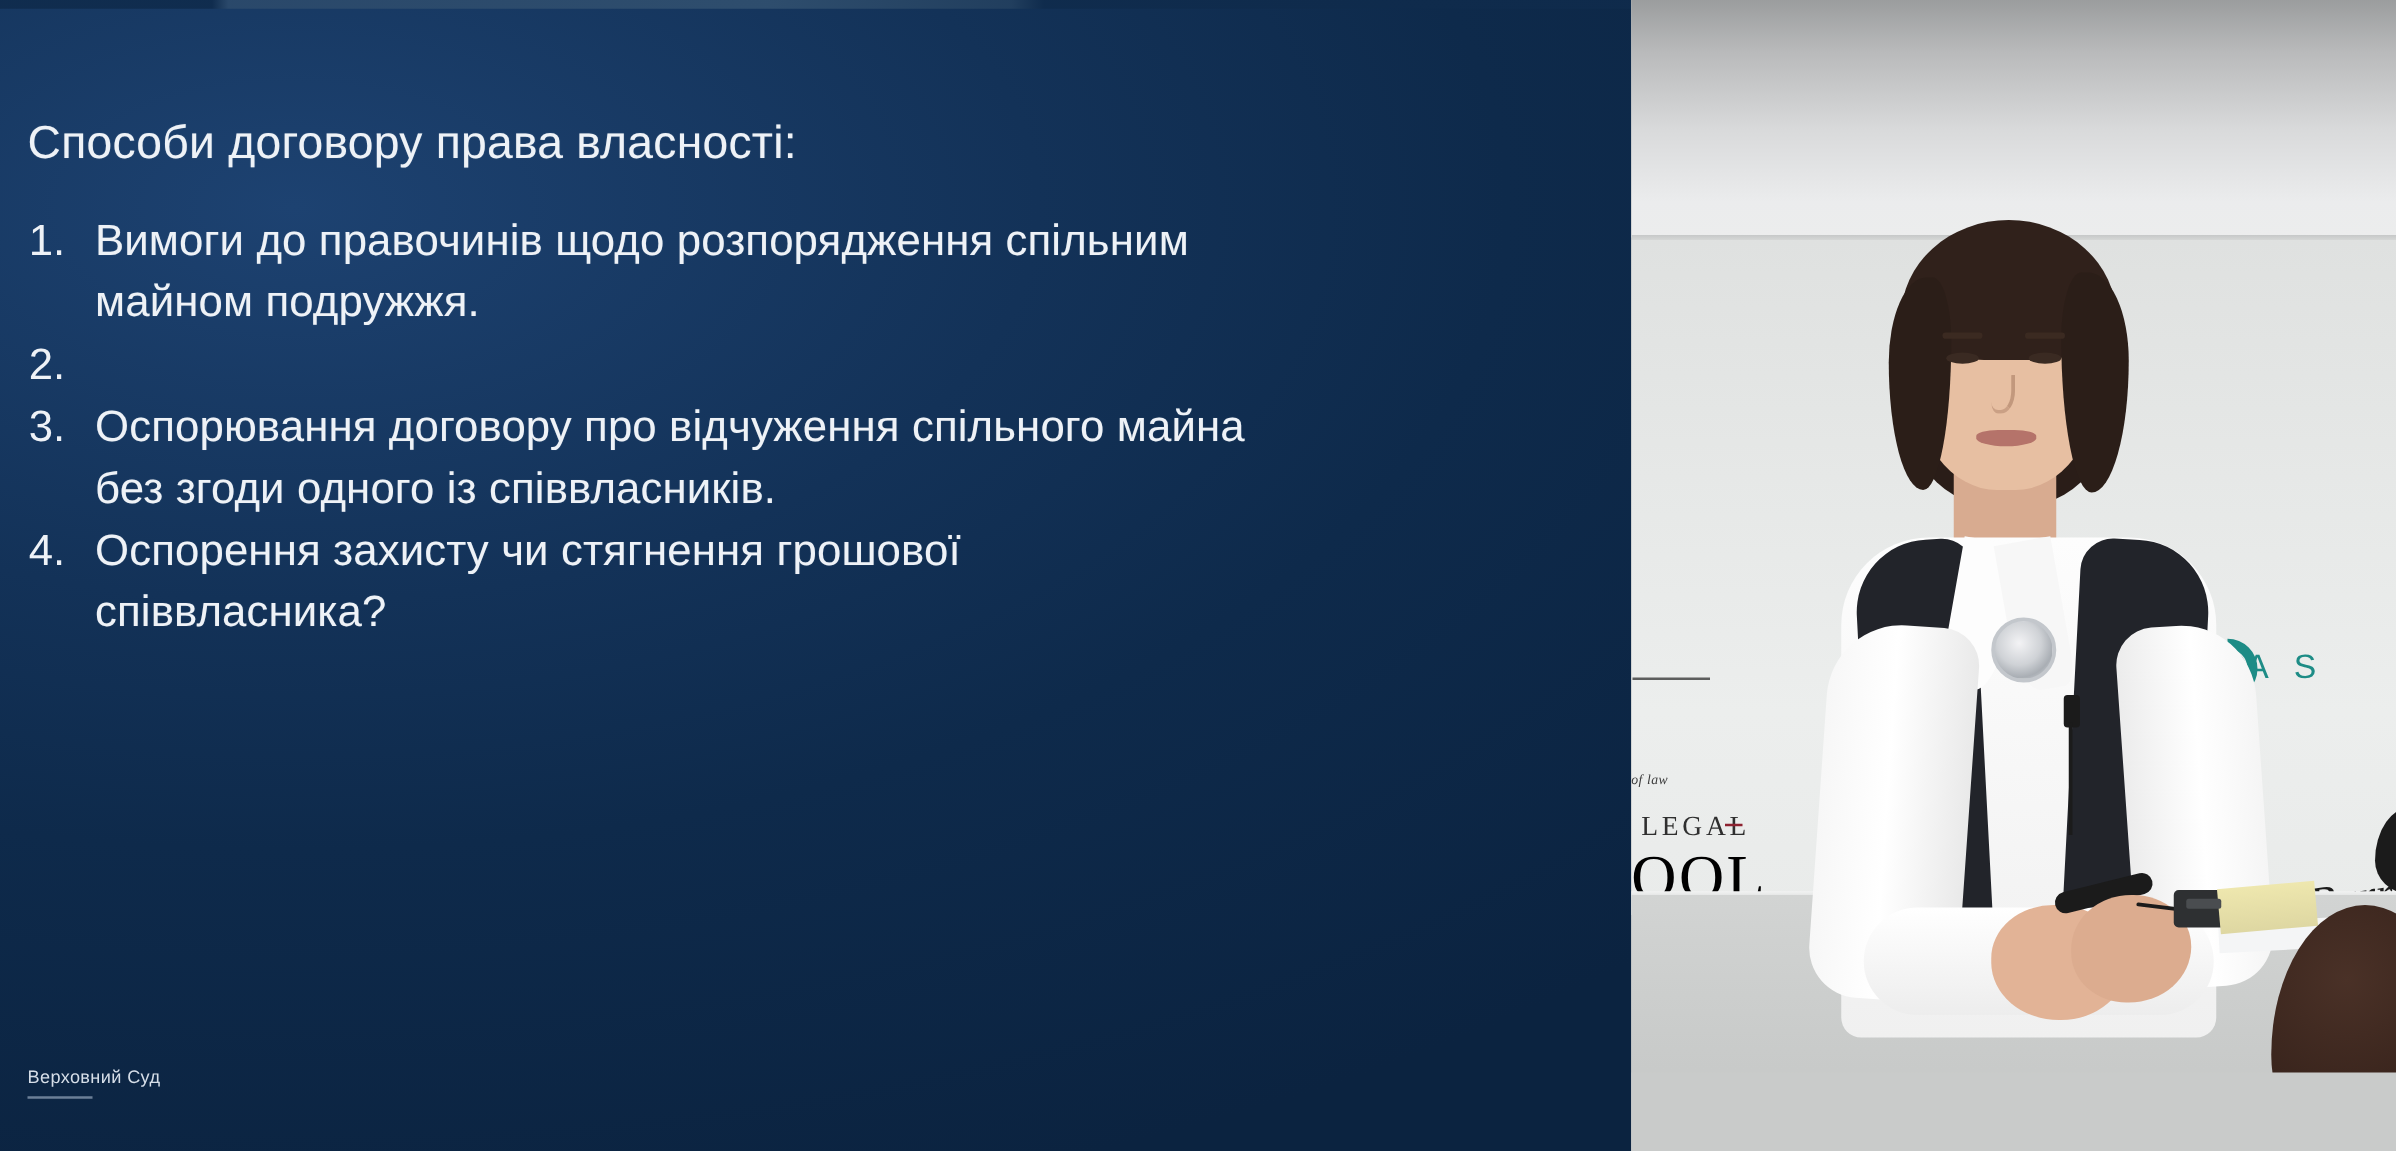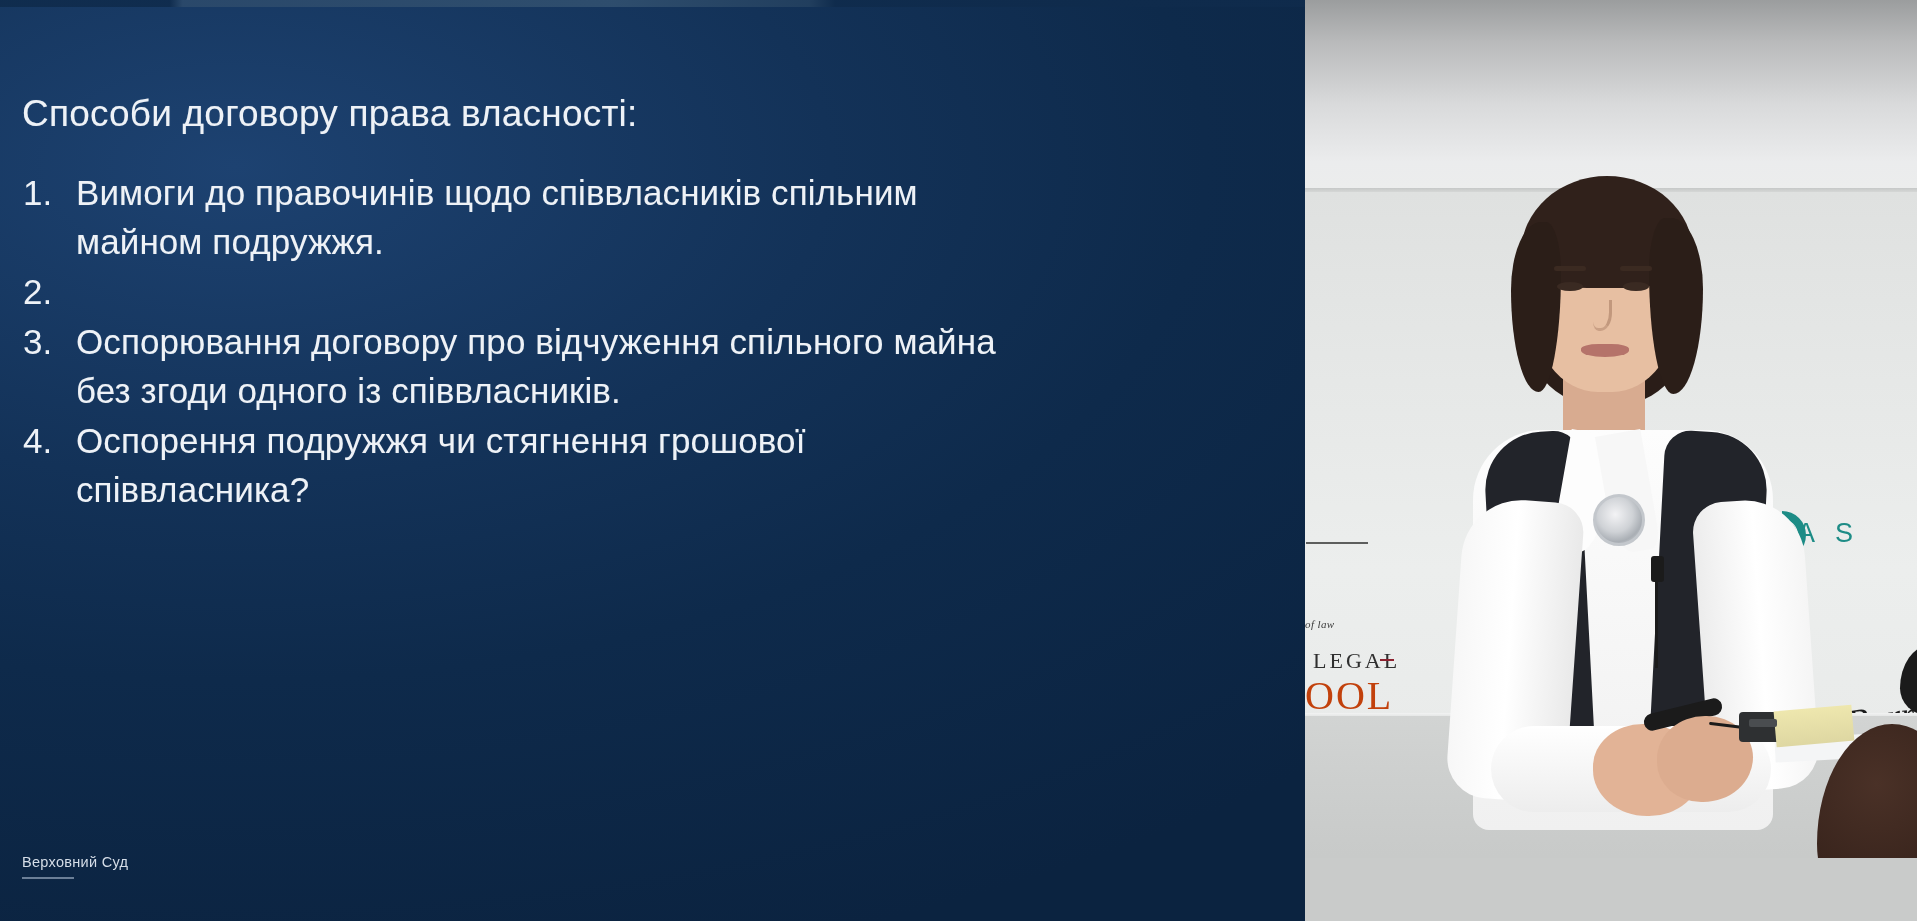--- a/index.html
+++ b/index.html
@@ -161,21 +161,21 @@
     font-family: "Liberation Serif", serif;
     font-size: 22px; color: #2f2f2f; letter-spacing: 3px;
   }
   #bd-legal-dash {
     position: absolute; left: 75px; top: 659px;
     width: 14px; height: 2px; background: #8d2230;
   }
   #bd-school {
     position: absolute; left: 0px; top: 672px;
     font-family: "Liberation Serif", serif;
-    font-size: 40px; color: #c2410c; letter-spacing: 2px;
+    font-size: 50px; color: #000000; letter-spacing: 2px;
   }
   #bd-rule-2 {
     position: absolute; left: 16px; top: 722px;
     width: 68px; height: 2px; background: #8d2230; opacity: .85;
   }
 
   
   #bd-bigC {
     position: absolute; left: 174px; top: 492px;
     font-family: "Liberation Sans", sans-serif;
@@ -435,41 +435,41 @@
   <section id="slide">
     <div id="slide-top-strip"></div>
 
     <h1 id="slide-title">Способи договору права власності:</h1>
 
     <ol id="slide-list">
 
       <li class="li-row">
         <span class="li-num">1.</span>
         <span class="li-text">
-          <span class="ln">Вимоги до правочинів щодо співвласників спільним</span>
+          <span class="ln">Вимоги до правочинів щодо розпорядження спільним</span>
           <span class="ln">майном подружжя.</span>
         </span>
       </li>
 
       <li class="li-row">
         <span class="li-num">2.</span>
       </li>
 
       <li class="li-row">
         <span class="li-num">3.</span>
         <span class="li-text">
           <span class="ln">Оспорювання договору про відчуження спільного майна</span>
           <span class="ln">без згоди одного із співвласників.</span>
         </span>
       </li>
 
       <li class="li-row">
         <span class="li-num">4.</span>
         <span class="li-text">
-          <span class="ln">Оспорення подружжя чи стягнення грошової</span>
+          <span class="ln">Оспорення захисту чи стягнення грошової</span>
           <span class="ln">співвласника?</span>
         </span>
       </li>
 
     </ol>
 
     <div id="slide-footer">
       <div id="slide-footer-label">Верховний Суд</div>
       <div id="slide-footer-rule"></div>
     </div>

